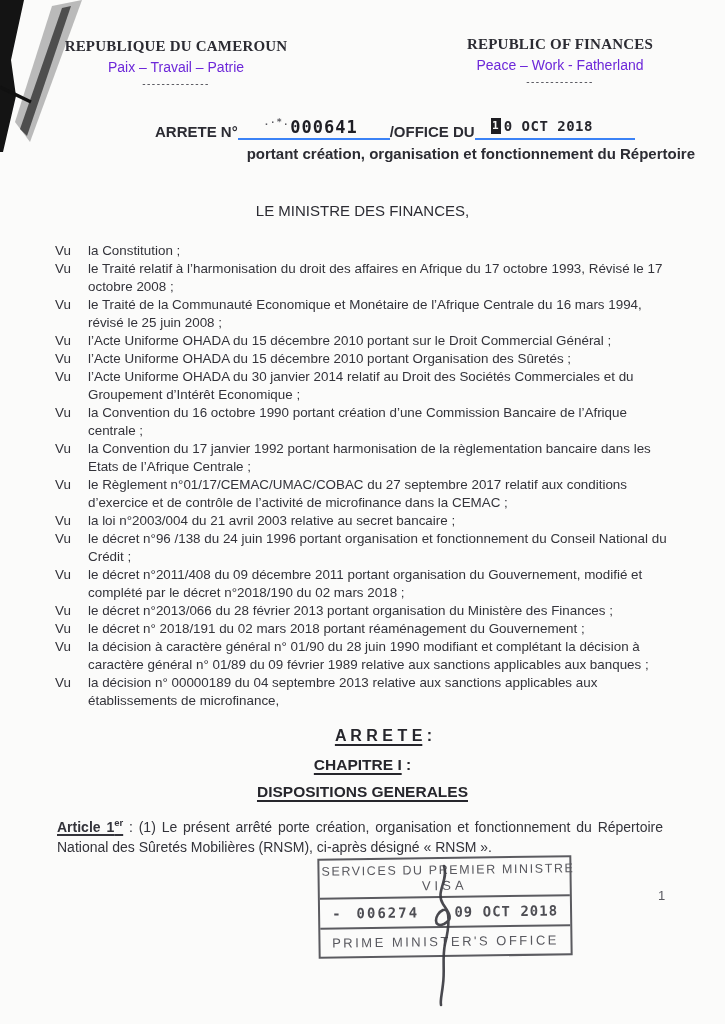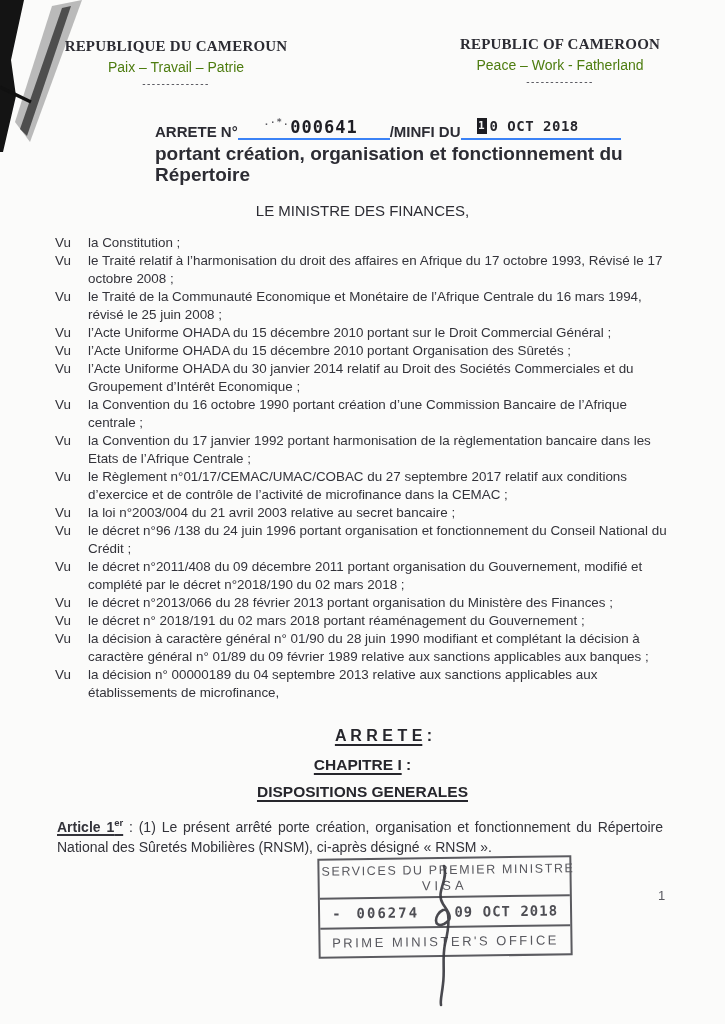--- a/index.html
+++ b/index.html
@@ -12,47 +12,47 @@
   }
   .page { position:absolute; inset:0; }
 
   
   .corner-art { position:absolute; left:0; top:0; }
 
   
   .hdr-left  { position:absolute; left:58px;  top:38px; width:236px; text-align:center; }
   .hdr-right { position:absolute; left:438px; top:36px; width:244px; text-align:center; }
   .hdr-title { font-weight:bold; font-size:15px; color:#2c2c33; letter-spacing:.2px;font-family:Liberation Serif, serif; }
-  .hdr-motto { font-size:14px; margin-top:4px; color:#4d7c0f; }
+  .hdr-motto { font-size:14px; margin-top:4px; color:#6d28d9; }
   .hdr-dash  { font-size:10px; letter-spacing:1.5px; margin-top:3px; color:#46464e; }
 
   
   .title-block { position:absolute; left:155px; top:112px; width:540px;
                  font-weight:bold; font-size:15px; color:#2c2c33; }
   .arrete-line { display:flex; align-items:flex-end; height:28px; white-space:nowrap; }
   .blank { display:inline-block; border-bottom:2px solid #3b82f6; position:relative; height:24px; }
   .blank-num  { width:152px; }
   .blank-date { width:160px; }
   .num-stamp { position:absolute; left:26px; bottom:1px;
                font-family:"DejaVu Sans Mono", monospace; font-size:17px; font-weight:bold;
                letter-spacing:1px; color:#1e1e24; white-space:nowrap; }
   .num-marks { font-size:9px; color:#5a5a60; vertical-align:top; margin-right:1px; letter-spacing:1px; }
   .date-stamp { position:absolute; left:16px; bottom:4px; display:flex; align-items:center; gap:3px;
                 font-family:"DejaVu Sans Mono", monospace; font-size:14px; font-weight:bold;
                 letter-spacing:.5px; color:#26262c; white-space:nowrap; }
   .date-block { display:inline-block; width:10px; height:16px; background:#1d1d22; color:#f5f5f5;
                 font-size:11px; line-height:16px; text-align:center; }
-  .subject { margin-top:3px; line-height:21px; font-size:19px; }
+  .subject { margin-top:3px; line-height:21px; font-size:15px;text-align:right; }
 
   
   .minister { position:absolute; left:0; top:202px; width:100%; text-align:center;
               font-weight:normal; font-size:15px; color:#2c2c33; }
 
   
-  .vu-list { position:absolute; left:55px; top:234px; width:614px;
+  .vu-list { position:absolute; left:55px; top:242px; width:614px;
              font-size:13.4px; line-height:18px; color:#33333a; }
   .vu-row { display:flex; }
   .vu-label { flex:0 0 33px; }
   .vu-text { flex:1; }
 
   
   .headings { position:absolute; left:0; top:727px; width:100%; text-align:center; color:#26262c; }
   .h-arrete { font-weight:bold; font-size:16px;padding-left:42px; }
   .h-chap   { font-weight:bold; font-size:15.5px; margin-top:11px; }
   .h-disp   { font-weight:bold; font-size:15.5px; margin-top:9px; }
@@ -93,32 +93,32 @@
     <polygon points="62,8 71,6 27,136 20,129" fill="#333333" opacity="0.8"></polygon>
     <line x1="0" y1="87" x2="31" y2="102" stroke="#111" stroke-width="3.5"></line>
   </svg>
 
   <div class="hdr-left">
     <div class="hdr-title">REPUBLIQUE DU CAMEROUN</div>
     <div class="hdr-motto">Paix – Travail – Patrie</div>
     <div class="hdr-dash">--------------</div>
   </div>
   <div class="hdr-right">
-    <div class="hdr-title">REPUBLIC OF CAMEROON</div>
+    <div class="hdr-title">REPUBLIC OF FINANCES</div>
     <div class="hdr-motto">Peace – Work - Fatherland</div>
     <div class="hdr-dash">--------------</div>
   </div>
 
   <div class="title-block">
     <div class="arrete-line">
       <span>ARRETE N°</span>
       <span class="blank blank-num">
         <span class="num-stamp"><span class="num-marks">.·*.</span><span>000641</span></span>
       </span>
-      <span>/MINFI DU</span>
+      <span>/OFFICE DU</span>
       <span class="blank blank-date">
         <span class="date-stamp">
           <span class="date-block">1</span>
           <span>0 OCT 2018</span>
         </span>
       </span>
     </div>
     <div class="subject">
       <div>portant création, organisation et fonctionnement du Répertoire</div>
     </div>

